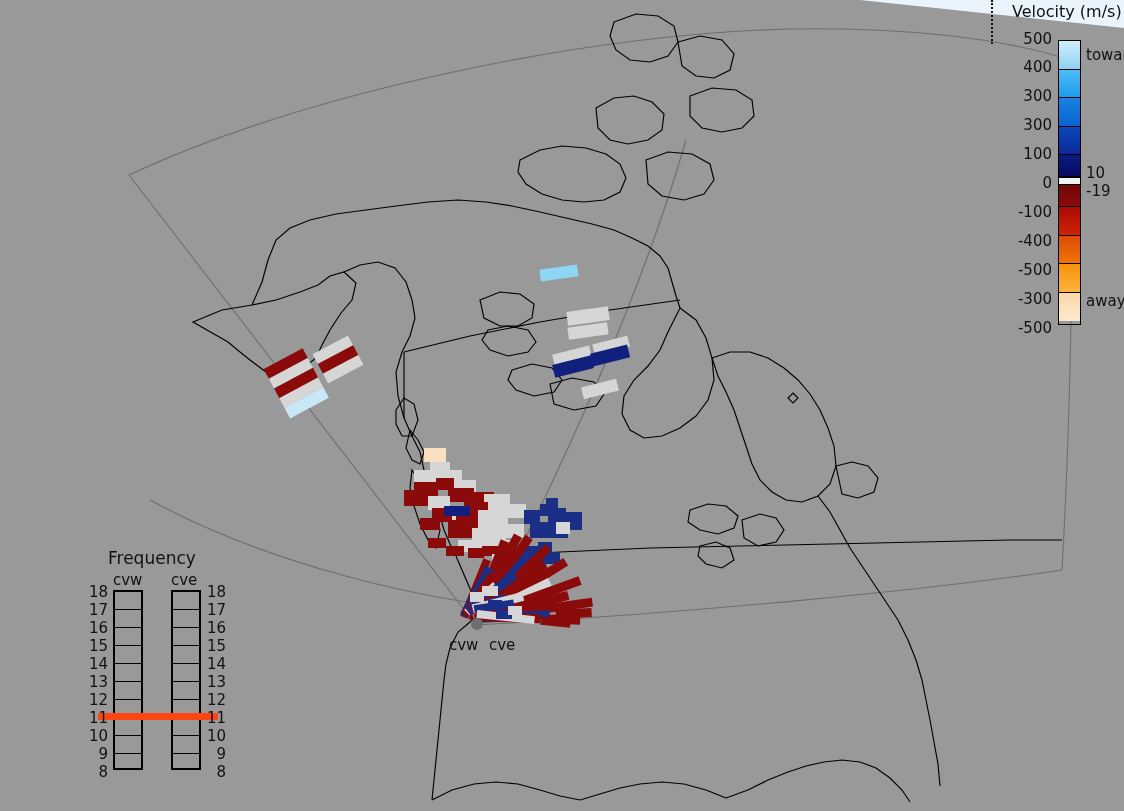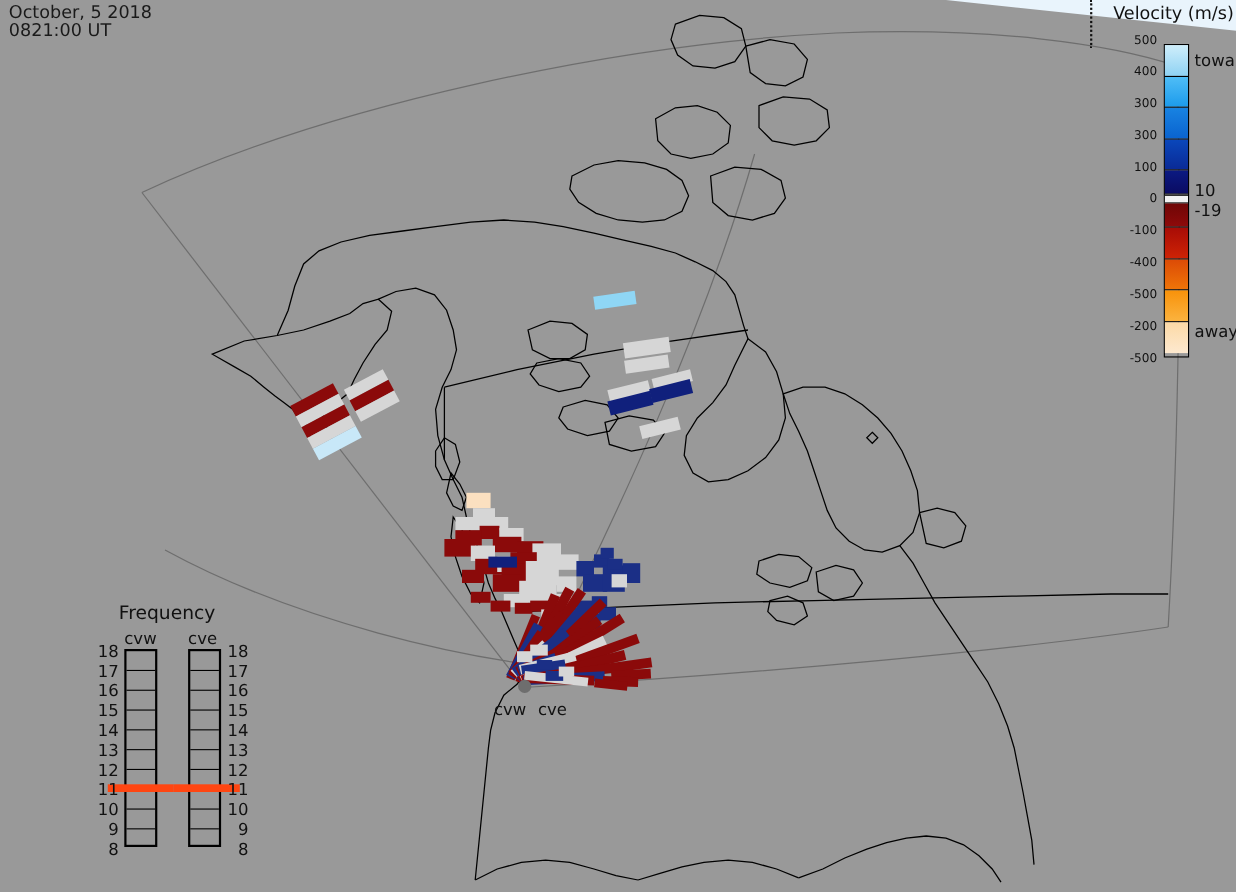--- a/index.html
+++ b/index.html
@@ -21,21 +21,21 @@
   .timestamp{position:absolute;left:8px;top:2px;color:#1a1a1a;
              font-size:16px;line-height:17px;white-space:pre;}
 
   
   .cb-title{position:absolute;left:1012px;top:2px;font-size:16px;color:#111;white-space:nowrap;}
   .cb-wrap{position:absolute;left:1058px;top:40px;width:23px;height:285px;
            border:1px solid #000;box-sizing:border-box;}
   .cb-band{width:100%;height:28.5px;box-sizing:border-box;border-bottom:1px solid #000;}
   .cb-band:last-child{border-bottom:none;}
   .cb-ticks{position:absolute;left:986px;top:26px;width:66px;height:300px;}
-  .cb-tick{position:absolute;right:0;font-size:11px;color:#111;text-align:right;white-space:nowrap;}
+  .cb-tick{position:absolute;right:0;font-size:15px;color:#111;text-align:right;white-space:nowrap;}
   .cb-side{position:absolute;font-size:15px;color:#111;white-space:nowrap;}
 
   
   .freq-title{position:absolute;left:108px;top:548px;font-size:17px;color:#111;}
   .freq-sub{position:absolute;font-size:15px;color:#111;}
   .freq-bar{position:absolute;width:30px;height:180px;border:2px solid #000;box-sizing:border-box;
             background:#999999;}
   .freq-seg{height:18px;box-sizing:border-box;border-bottom:1.5px solid #000;}
   .freq-seg:last-child{border-bottom:none;}
   .freq-num{position:absolute;font-size:15px;color:#111;width:22px;text-align:right;}
@@ -265,22 +265,20 @@
         <rect x="496" y="610" width="16" height="9" fill="#1b2f86"></rect>
         <rect x="508" y="606" width="14" height="9" fill="#d6d6d6"></rect>
       </g>
     </g>
 
     <circle class="site-dot" cx="477" cy="624" r="6"></circle>
     <text class="site-lbl" x="449" y="650">cvw</text>
     <text class="site-lbl" x="489" y="650">cve</text>
   </svg>
 
-  <div class="timestamp">October, 5 2018
-0821:00 UT</div>
 
   <div class="cb-title">Velocity (m/s)</div>
 
   <div class="cb-wrap">
     <div class="cb-band" style="background:linear-gradient(#cfeefb,#8fd2f3)"></div>
     <div class="cb-band" style="background:linear-gradient(#4fbdf6,#1c9bec)"></div>
     <div class="cb-band" style="background:linear-gradient(#1883e2,#0a63cf)"></div>
     <div class="cb-band" style="background:linear-gradient(#0a47bb,#0a2a96)"></div>
     <div class="cb-band" style="height:22px;background:linear-gradient(#0b1a82,#0b0b62)"></div>
     <div class="cb-band" style="height:8px;background:#f2f2f2;border-top:1px solid #000;border-bottom:1px solid #000;"></div>
@@ -294,21 +292,21 @@
   <div class="cb-ticks">
     <div class="cb-tick" style="top:4px">500</div>
     <div class="cb-tick" style="top:32px">400</div>
     <div class="cb-tick" style="top:61px">300</div>
     <div class="cb-tick" style="top:90px">300</div>
     <div class="cb-tick" style="top:119px">100</div>
     <div class="cb-tick" style="top:148px">0</div>
     <div class="cb-tick" style="top:177px">-100</div>
     <div class="cb-tick" style="top:206px">-400</div>
     <div class="cb-tick" style="top:235px">-500</div>
-    <div class="cb-tick" style="top:264px">-200</div>
+    <div class="cb-tick" style="top:264px">-300</div>
     <div class="cb-tick" style="top:293px">-500</div>
   </div>
 
   <div class="cb-side" style="left:1086px;top:46px">toward</div>
   <div class="cb-side" style="left:1086px;top:164px">10</div>
   <div class="cb-side" style="left:1086px;top:182px">-19</div>
   <div class="cb-side" style="left:1086px;top:292px">away</div>
 
   <div class="freq-title">Frequency</div>
 

